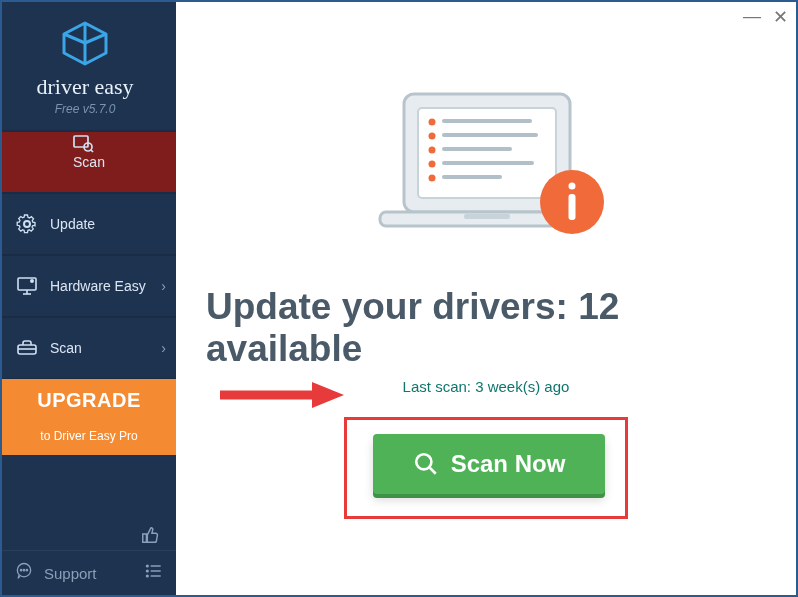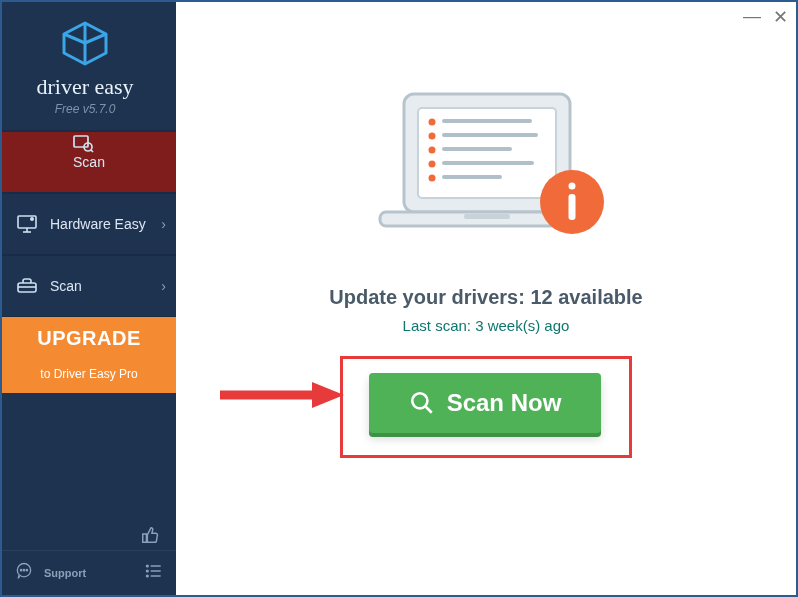--- a/index.html
+++ b/index.html
@@ -74,50 +74,50 @@
 
   .sidebar-spacer { flex: 1; }
   .sidebar-footer {
     border-top: 1px solid #2a3f5c;
     display: flex;
     align-items: center;
     padding: 10px 12px;
     gap: 10px;
     color: #8aa0b8;
   }
-  .sidebar-footer .support-label { font-size: 11px; flex:1;font-weight:bold; }
+  .sidebar-footer .support-label { font-size: 15px; flex:1; }
   .sidebar-like-row {
     display:flex; justify-content:flex-end; padding: 6px 14px 0 0;
   }
 
   
   .main {
     flex: 1;
     position: relative;
     padding: 30px 30px 20px 30px;
     display: flex;
     flex-direction: column;
     align-items: center;
   }
   .illustration { margin-top: 58px; }
   .headline {
     margin-top: 22px;
-    font-size: 20px;
+    font-size: 37px;
     font-weight: 700;
     color: #4a5a68;
   }
   .subline {
     margin-top: 8px;
     font-size: 15px;
     color: #0f766e;
   }
   .scan-frame {
     margin-top: 22px;
     border: 3px solid #e73a3a;
-    padding: 14px 28px 22px 26px;
+    padding: 14px 20px 22px 26px;
   }
   .scan-btn {
     width: 232px; height: 60px;
     background: #4fb257;
     border: none;
     border-radius: 4px;
     box-shadow: 0 4px 0 #3e9246, 0 6px 10px rgba(0,0,0,0.15);
     color: #fff;
     font-size: 24px;
     font-weight: 600;
@@ -166,20 +166,29 @@
           <svg width="22" height="22" viewBox="0 0 22 22" fill="none" stroke="#cfe0f2" stroke-width="1.7">
             <rect x="2" y="4" width="14" height="11" rx="1"></rect>
             <circle cx="16" cy="15" r="4"></circle>
             <line x1="19" y1="18" x2="21" y2="20"></line>
           </svg>
         </span>
         <span>Scan</span>
       </div>
       <div class="nav-item">
         <span class="icon">
+          <svg width="22" height="22" viewBox="0 0 22 22" fill="#cfe0f2">
+            <path d="M11 7a4 4 0 100 8 4 4 0 000-8zm0 6a2 2 0 110-4 2 2 0 010 4z"></path>
+            <path d="M19 12.5v-3l-2.2-.4a6 6 0 00-.6-1.4l1.3-1.9-2.1-2.1-1.9 1.3a6 6 0 00-1.4-.6L11.5 2h-3l-.4 2.2a6 6 0 00-1.4.6L4.8 3.5 2.7 5.6 4 7.5a6 6 0 00-.6 1.4L1.2 9.3v3l2.2.4c.1.5.3 1 .6 1.4l-1.3 1.9 2.1 2.1 1.9-1.3c.4.3.9.5 1.4.6l.4 2.2h3l.4-2.2c.5-.1 1-.3 1.4-.6l1.9 1.3 2.1-2.1-1.3-1.9c.3-.4.5-.9.6-1.4l2.2-.4z" fill="none" stroke="#cfe0f2" stroke-width="1.3"></path>
+          </svg>
+        </span>
+        <span>Update</span>
+      </div>
+      <div class="nav-item">
+        <span class="icon">
           <svg width="22" height="22" viewBox="0 0 22 22" fill="none" stroke="#cfe0f2" stroke-width="1.6">
             <rect x="2" y="3" width="18" height="12" rx="1"></rect>
             <line x1="7" y1="19" x2="15" y2="19"></line>
             <line x1="11" y1="15" x2="11" y2="19"></line>
             <circle cx="16" cy="6" r="2" fill="#cfe0f2" stroke="none"></circle>
           </svg>
         </span>
         <span>Hardware Easy</span>
         <span class="chevron">›</span>
       </div>

